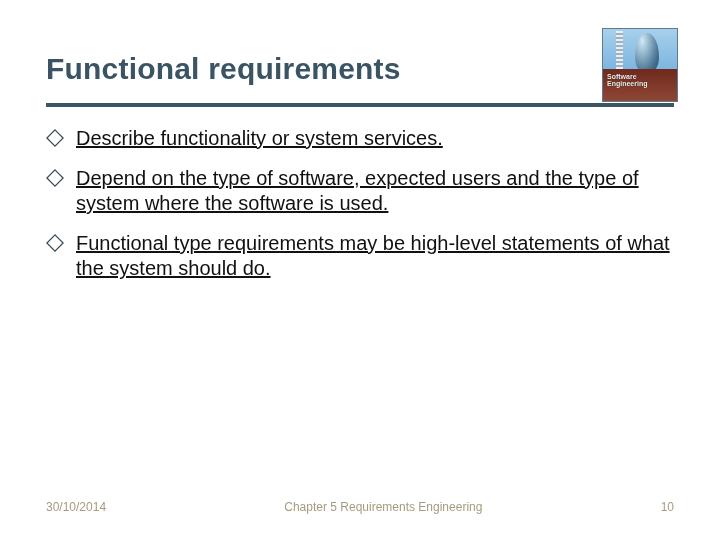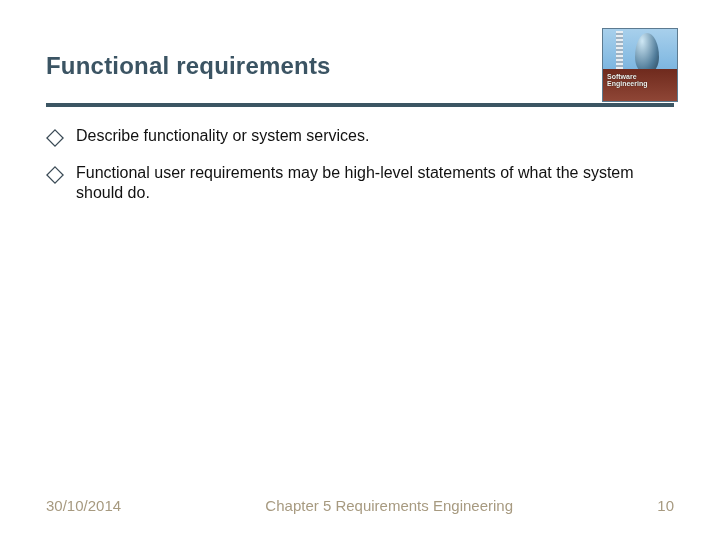--- a/index.html
+++ b/index.html
@@ -13,21 +13,21 @@
   }
   .slide {
     width: 100%;
     height: 100%;
     padding: 50px 46px 30px 46px;
     position: relative;
   }
   .header { position: relative; height: 58px; }
   .title {
     color: #3b5463;
-    font-size: 24px;
+    font-size: 30px;
     font-weight: bold;
     letter-spacing: 0.2px;
     padding-top: 2px;
   }
   .logo {
     position: absolute;
     top: -22px;
     right: -4px;
     width: 76px;
     height: 74px;
@@ -70,42 +70,43 @@
     left: 46px;
     right: 46px;
     top: 126px;
   }
   .bullet-list { list-style: none; }
   .bullet-item {
     display: flex;
     align-items: flex-start;
     margin-bottom: 14px;
     color: #111;
-    font-size: 16px;
+    font-size: 20px;
     line-height: 1.28;
+    text-decoration: underline;
   }
   .bullet-icon {
     flex: 0 0 20px;
     width: 20px;
     height: 20px;
     margin-right: 10px;
     margin-top: 3px;
   }
   .bullet-icon svg { width: 18px; height: 18px; display:block; }
   .bullet-text { flex: 1; }
   .footer {
     position: absolute;
     left: 46px;
     right: 46px;
     bottom: 26px;
     display: flex;
     justify-content: space-between;
     align-items: center;
     color: #a79a80;
-    font-size: 15px;
+    font-size: 12px;
   }
   .footer .date { }
   .footer .chapter { flex:1; text-align:center; }
   .footer .page { }
 </style>
 </head>
 <body>
 
 <div class="slide">
 
@@ -132,21 +133,29 @@
             </svg>
         </span>
         <span class="bullet-text">Describe functionality or system services.</span>
       </li>
       <li class="bullet-item">
         <span class="bullet-icon">
           <svg viewBox="0 0 20 20">
               <path d="M10 1 L19 10 L10 19 L1 10 Z" fill="none" stroke="#3a4a55" stroke-width="1.4"></path>
             </svg>
         </span>
-        <span class="bullet-text">Functional user requirements may be high-level statements of what the system should do.</span>
+        <span class="bullet-text">Depend on the type of software, expected users and the type of system where the software is used.</span>
+      </li>
+      <li class="bullet-item">
+        <span class="bullet-icon">
+          <svg viewBox="0 0 20 20">
+              <path d="M10 1 L19 10 L10 19 L1 10 Z" fill="none" stroke="#3a4a55" stroke-width="1.4"></path>
+            </svg>
+        </span>
+        <span class="bullet-text">Functional type requirements may be high-level statements of what the system should do.</span>
       </li>
     </ul>
   </div>
 
   <div class="footer">
     <span class="date">30/10/2014</span>
     <span class="chapter">Chapter 5 Requirements Engineering</span>
     <span class="page">10</span>
   </div>
 

